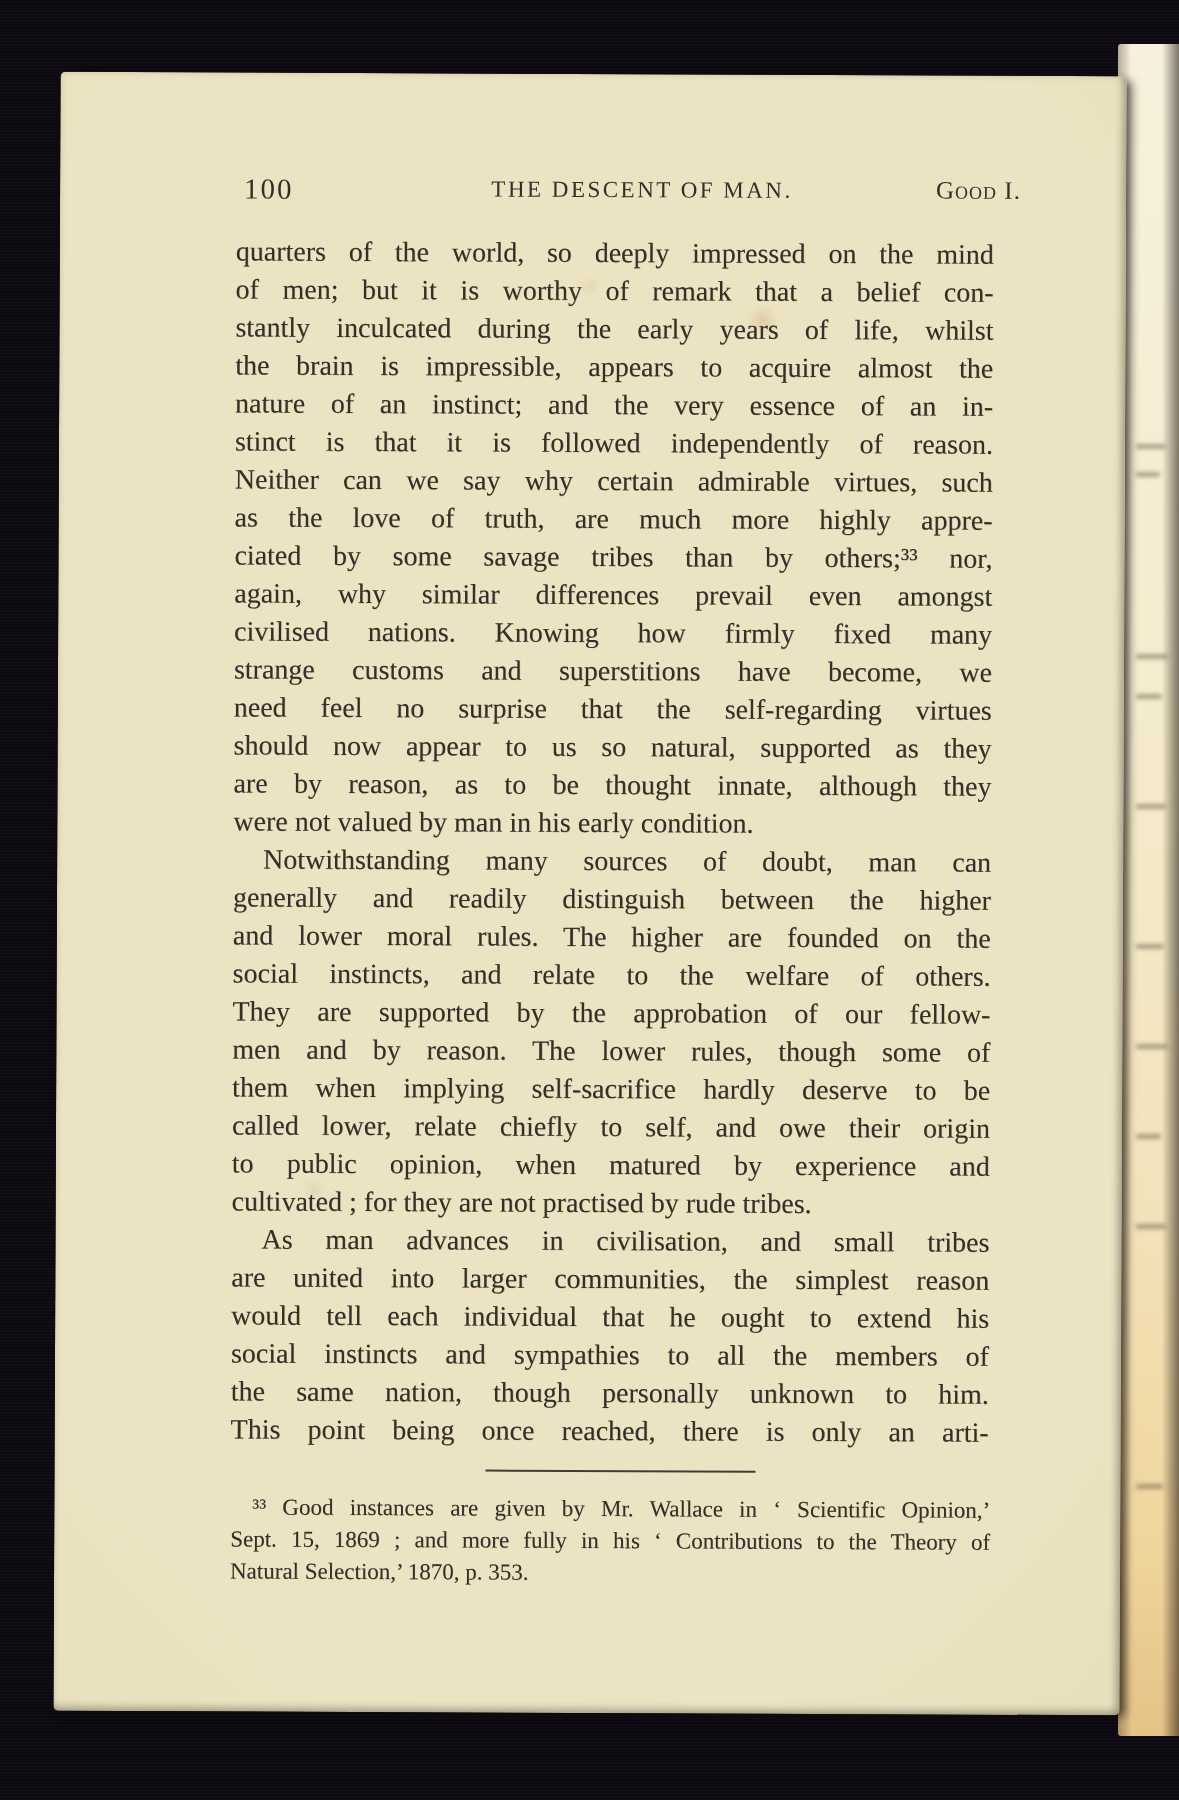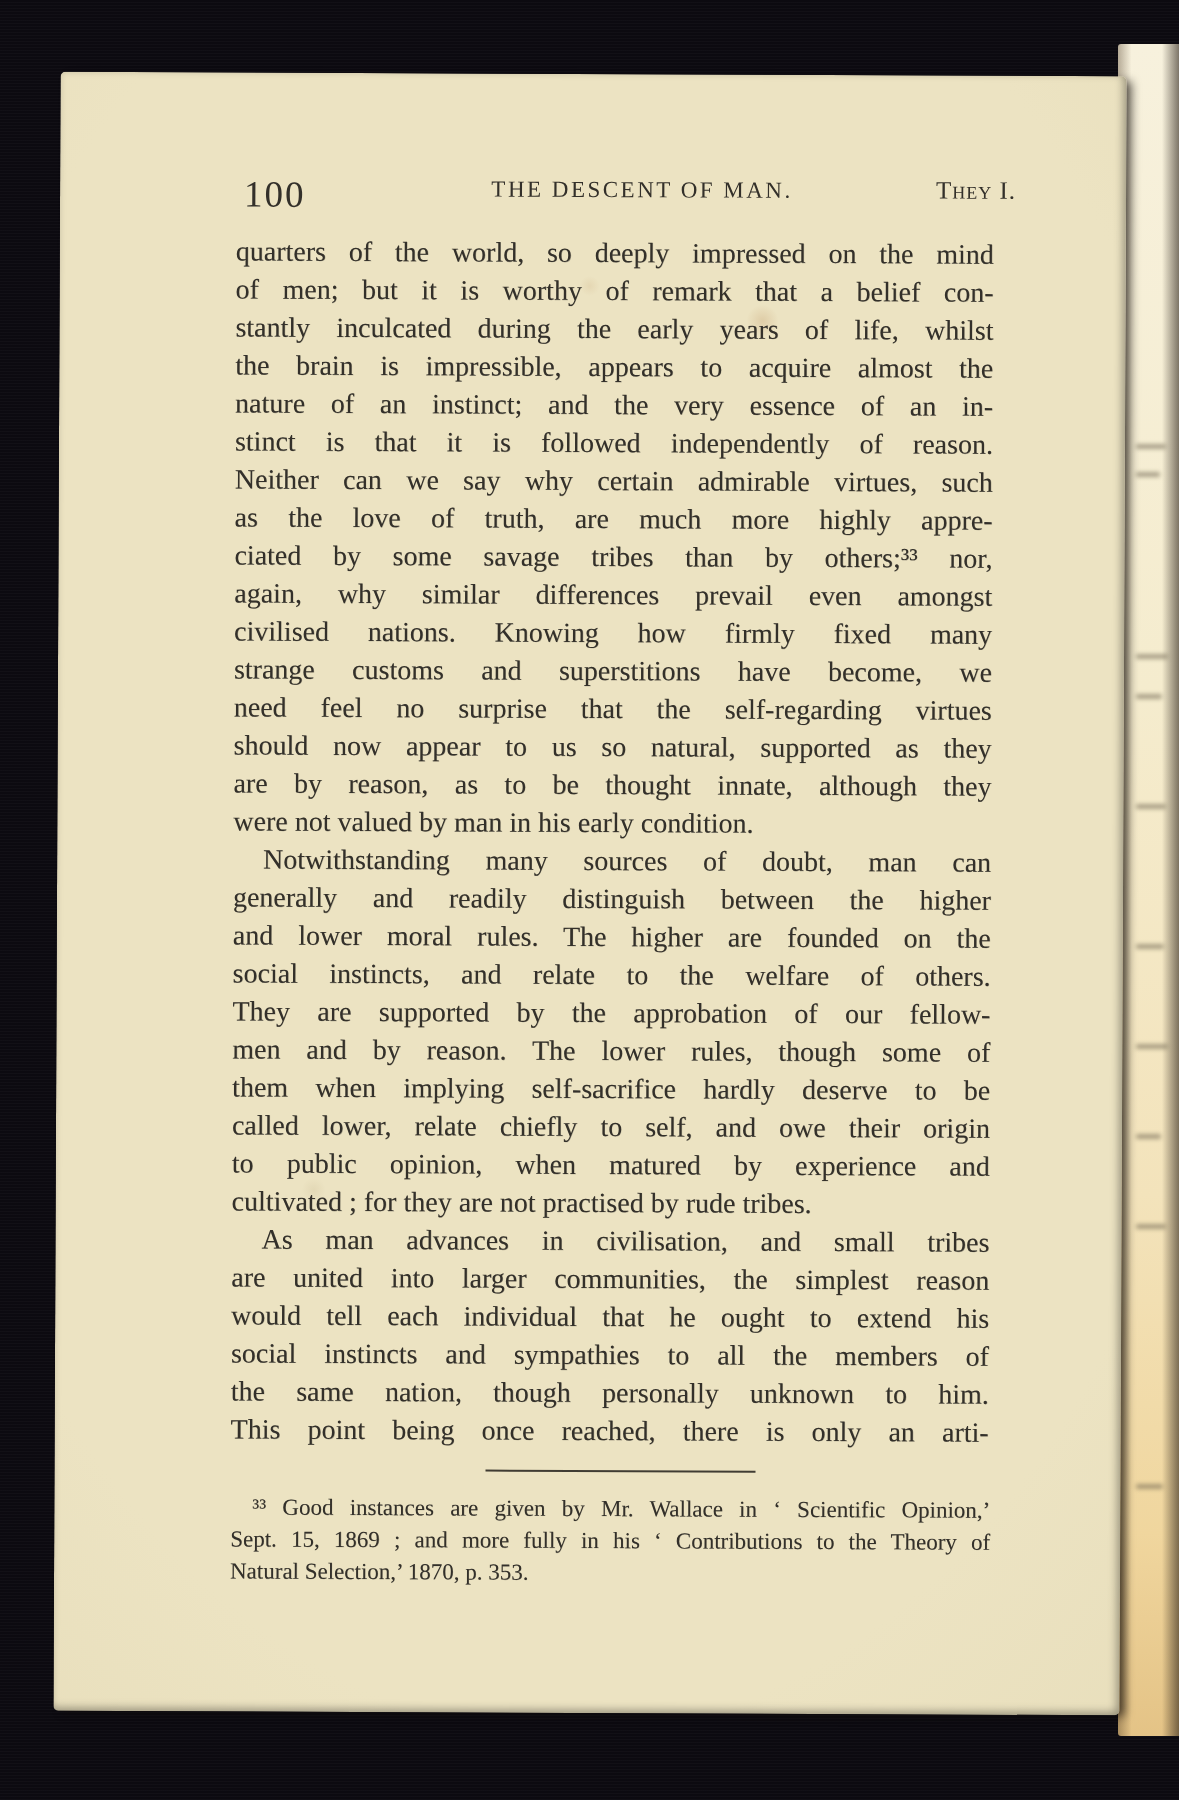--- a/index.html
+++ b/index.html
@@ -56,21 +56,21 @@
       7px 3px 10px -2px rgba(15,10,8,0.65),
       -3px -3px 8px rgba(0,0,0,0.35) inset;
     transform:rotate(0.25deg);
     color:var(--ink);
   }
 
   
   .running-head{position:absolute; top:100px; left:0; width:100%; height:34px;}
   .folio{
     position:absolute; left:184px; top:0;
-    font-size:37px; letter-spacing:2px;
+    font-size:29px; letter-spacing:2px;
   }
   .head-title{
     position:absolute; left:408px; top:3px; width:348px;
     text-align:center;
     font-size:23px; letter-spacing:2.5px;
     white-space:nowrap;
   }
   .head-part{
     position:absolute; left:876px; top:1px;
     font-variant:small-caps;
@@ -127,21 +127,21 @@
   <div class="ghost" style="top:1090px;width:25px;"></div>
   <div class="ghost" style="top:1180px;width:30px;"></div>
   <div class="ghost" style="top:1440px;width:27px;"></div>
 </div>
 
 <div class="page">
 
   <div class="running-head">
     <span class="folio">100</span>
     <span class="head-title">THE DESCENT OF MAN.</span>
-    <span class="head-part">They I.</span>
+    <span class="head-part">Good I.</span>
   </div>
 
   <div class="bodytext">
     <div class="line">quarters of the world, so deeply impressed on the mind</div>
     <div class="line">of men; but it is worthy of remark that a belief con-</div>
     <div class="line">stantly inculcated during the early years of life, whilst</div>
     <div class="line">the brain is impressible, appears to acquire almost the</div>
     <div class="line">nature of an instinct; and the very essence of an in-</div>
     <div class="line">stinct is that it is followed independently of reason.</div>
     <div class="line">Neither can we say why certain admirable virtues, such</div>

